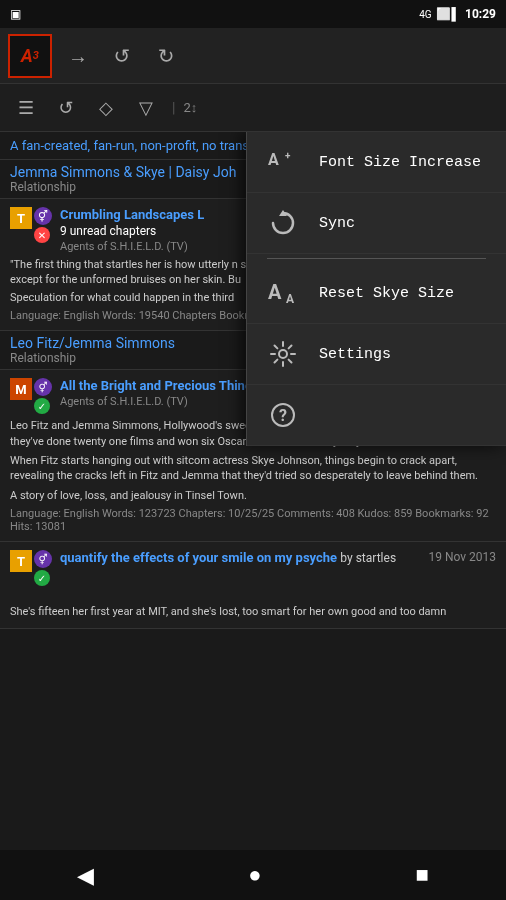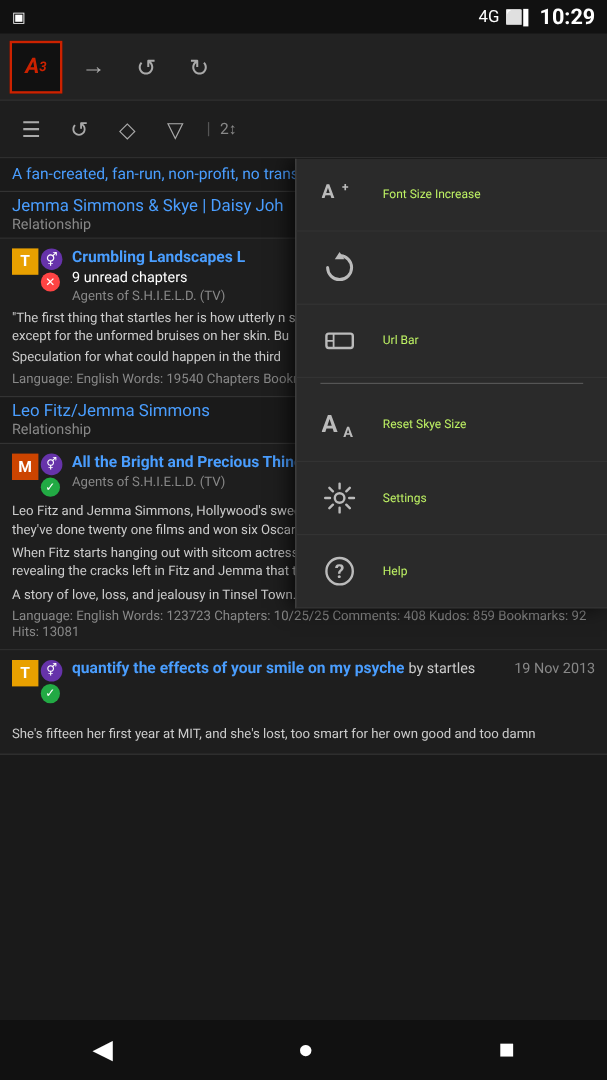--- a/index.html
+++ b/index.html
@@ -29,21 +29,21 @@
       align-items: center;
     }
     .status-icons {
       display: flex;
       align-items: center;
       gap: 5px;
       font-size: 12px;
       color: #fff;
     }
     .status-time {
-      font-size: 18px;
+      font-size: 12px;
       font-weight: bold;
       color: #fff;
     }
 
     
     .app-toolbar {
       background: #222;
       height: 56px;
       display: flex;
       align-items: center;
@@ -201,23 +201,24 @@
     .dropdown-icon {
       width: 32px;
       height: 32px;
       display: flex;
       align-items: center;
       justify-content: center;
       color: #bbb;
       font-size: 22px;
     }
     .dropdown-label {
-      font-size: 10px;
-      color: #bef264;
+      font-size: 15px;
+      color: #ffffff;
       flex: 1;
+      font-family: Liberation Mono, monospace;
     }
     .dropdown-divider {
       border: none;
       border-top: 1px solid #555;
       margin: 4px 20px;
     }
 
     
     .leo-section {
       padding: 4px 10px;
@@ -264,21 +265,21 @@
     }
   </style>
 </head>
 <body>
 
 <div class="status-bar">
   <div class="status-bar-left">
     <span style="font-size:12px; color:#fff;">▣</span>
   </div>
   <div class="status-icons">
-    <span style="font-size:14px;">4G</span>
+    <span style="font-size:10px;">4G</span>
     <span style="font-size:12px;">⬜▌</span>
     <span class="status-time">10:29</span>
   </div>
 </div>
 
 <div class="app-toolbar">
   <div class="app-logo">
     <span style="font-size:18px; color:#cc2200; font-style:italic; font-weight:bold;">A</span>
       <span style="font-size:11px; color:#cc2200; vertical-align:super;">3</span>
   </div>
@@ -386,33 +387,24 @@
       <div class="dropdown-label">Font Size Increase</div>
     </div>
 
     <div class="dropdown-item">
       <div class="dropdown-icon">
         <svg width="28" height="28" viewBox="0 0 28 28">
           <path d="M14 4 A10 10 0 1 1 4 14" fill="none" stroke="#bbb" stroke-width="2.5" stroke-linecap="round"></path>
           <polygon points="14,1 18,7 10,7" fill="#bbb"></polygon>
         </svg>
       </div>
-    </div>
-
-
-    <div class="dropdown-item">
-      <div class="dropdown-icon">
-        <svg width="28" height="28" viewBox="0 0 28 28">
-          <rect x="3" y="8" width="22" height="12" rx="2" fill="none" stroke="#bbb" stroke-width="2"></rect>
-          <line x1="9" y1="8" x2="9" y2="20" stroke="#bbb" stroke-width="1.5"></line>
-          <line x1="3" y1="14" x2="9" y2="14" stroke="#bbb" stroke-width="1.5"></line>
-        </svg>
-      </div>
-      <div class="dropdown-label">Url Bar</div>
-    </div>
+      <div class="dropdown-label">Sync</div>
+    </div>
+
+
 
     <hr class="dropdown-divider">
 
     <div class="dropdown-item">
       <div class="dropdown-icon">
         <svg width="30" height="28" viewBox="0 0 30 28">
           <text x="0" y="20" font-size="20" font-weight="bold" fill="#bbb">A</text>
           <text x="18" y="24" font-size="12" font-weight="bold" fill="#bbb">A</text>
         </svg>
       </div>
@@ -429,21 +421,20 @@
       <div class="dropdown-label">Settings</div>
     </div>
 
     <div class="dropdown-item">
       <div class="dropdown-icon">
         <svg width="28" height="28" viewBox="0 0 28 28">
           <circle cx="14" cy="14" r="11" fill="none" stroke="#bbb" stroke-width="2"></circle>
           <text x="10" y="20" font-size="16" font-weight="bold" fill="#bbb">?</text>
         </svg>
       </div>
-      <div class="dropdown-label">Help</div>
     </div>
 
   </div>
 
 </div>
 
 <div class="nav-bar">
   <div class="nav-btn">◀</div>
   <div class="nav-btn">●</div>
   <div class="nav-btn">■</div>

